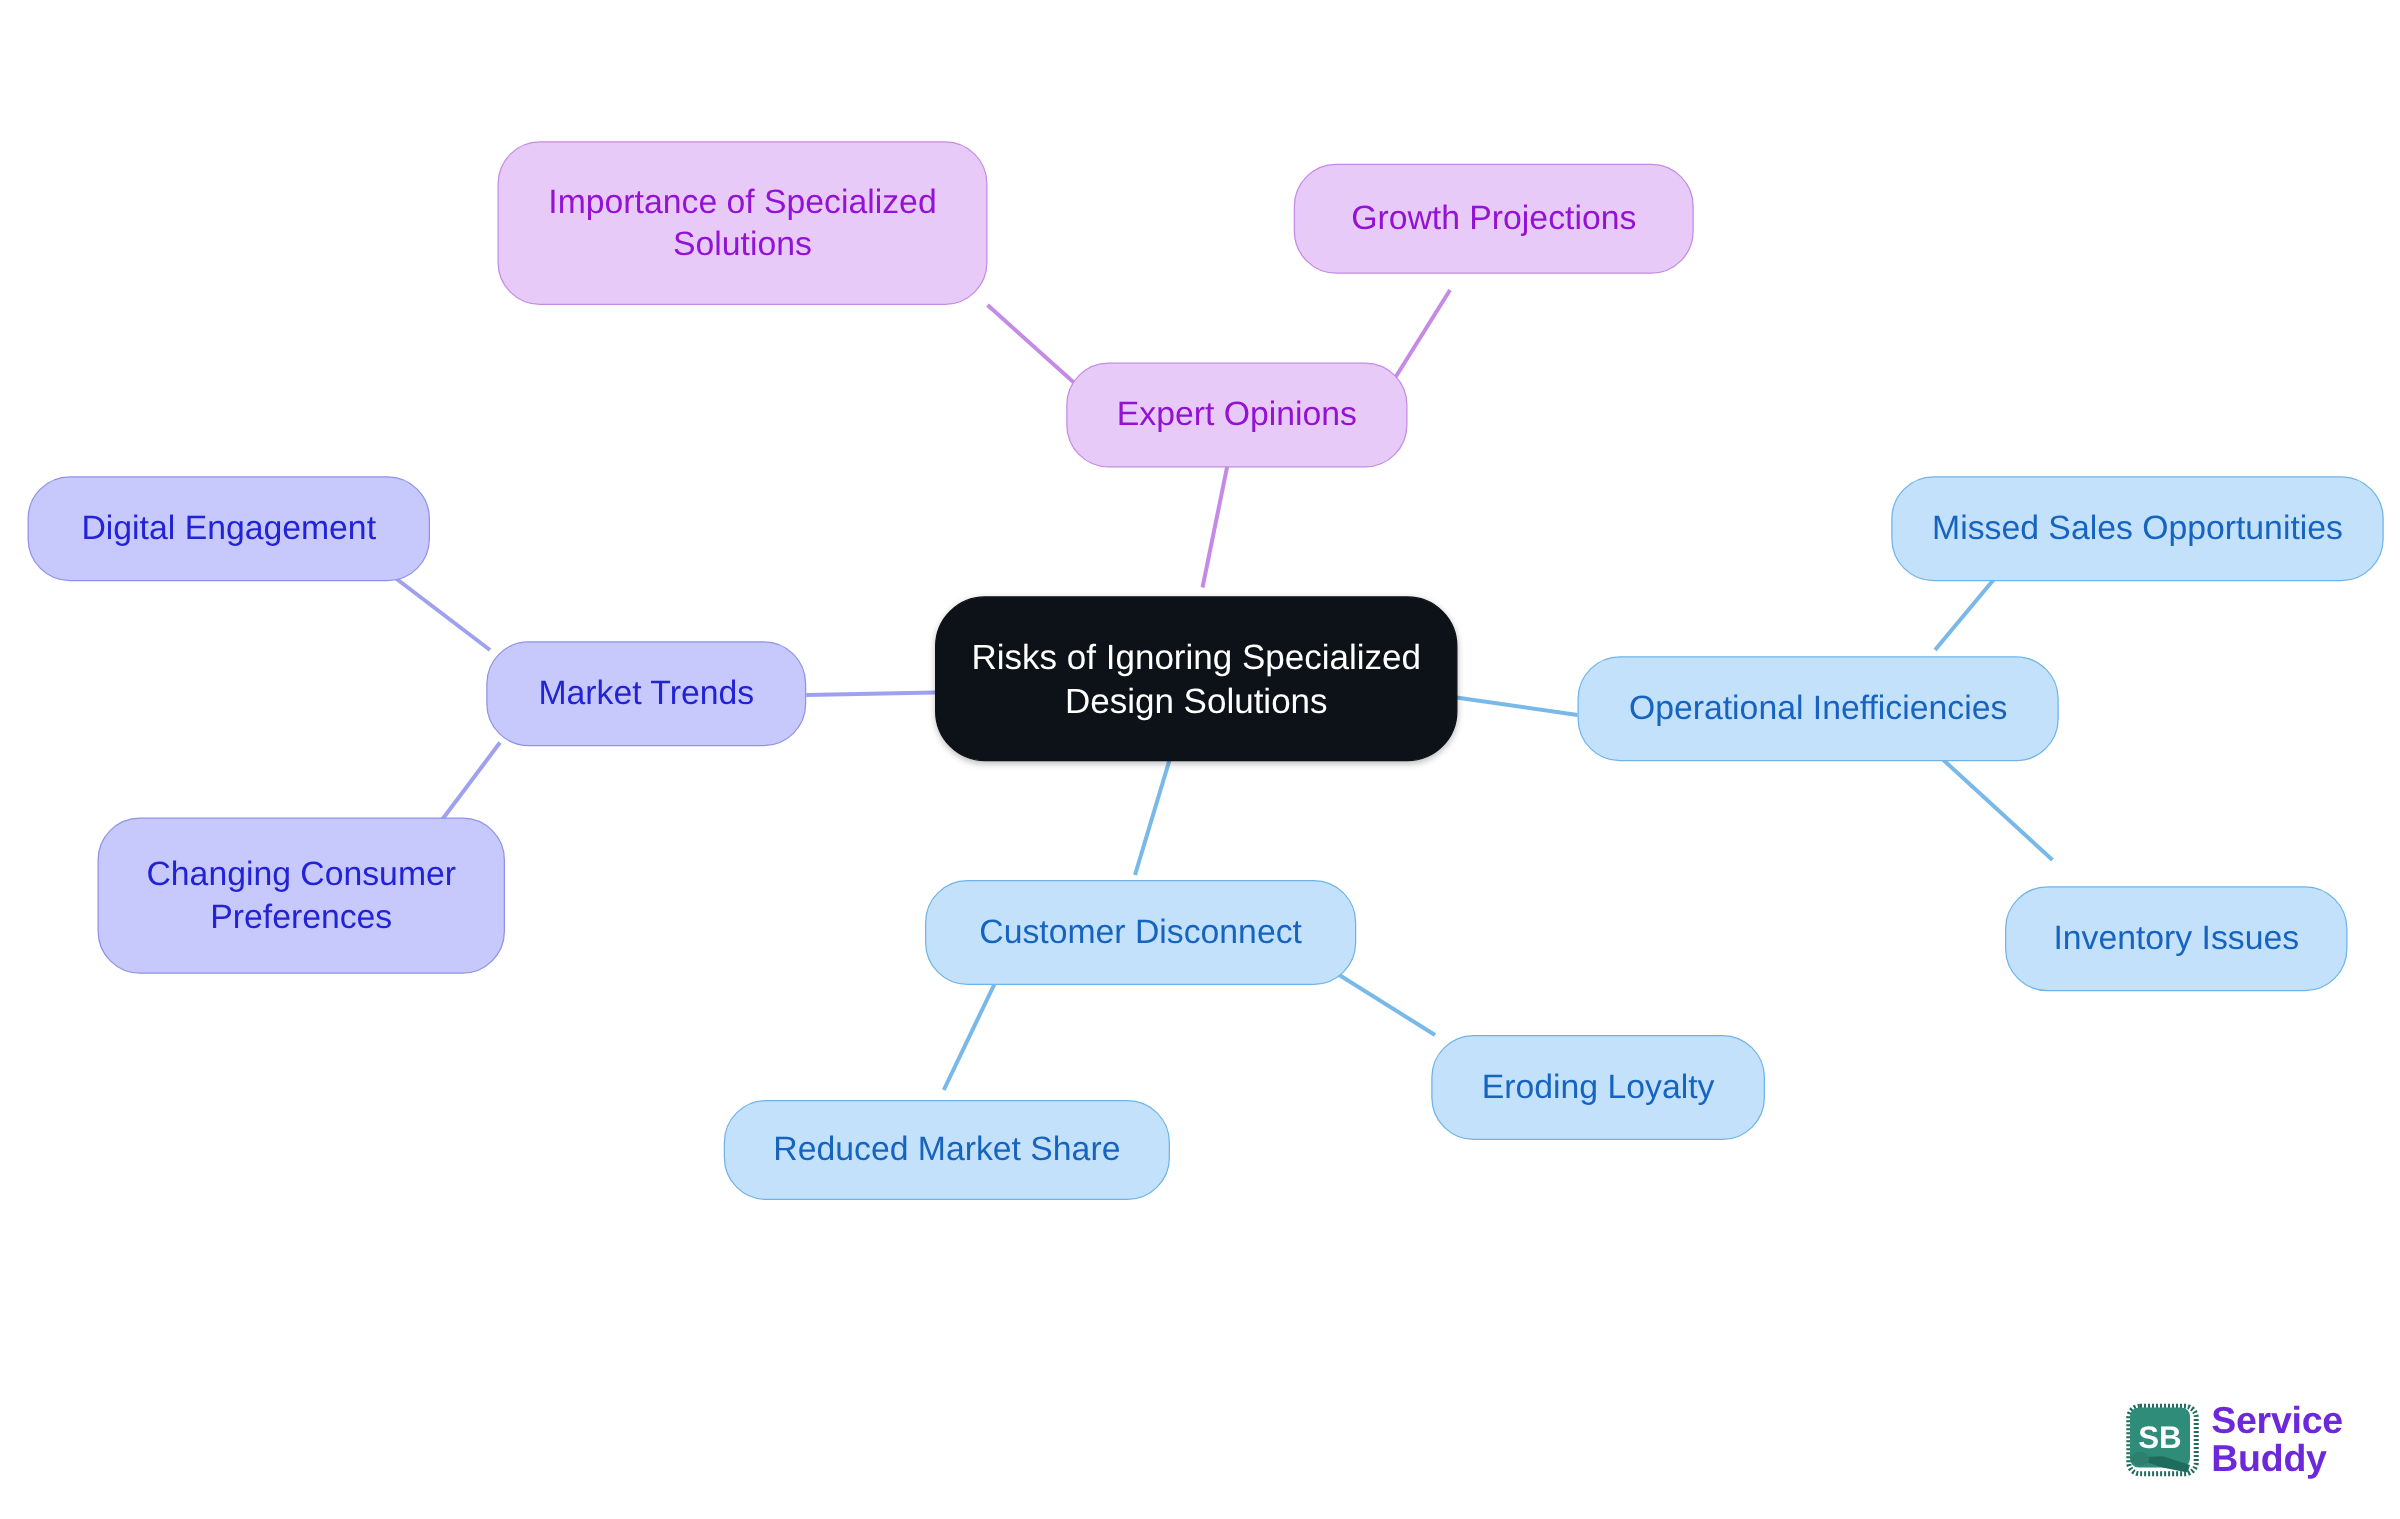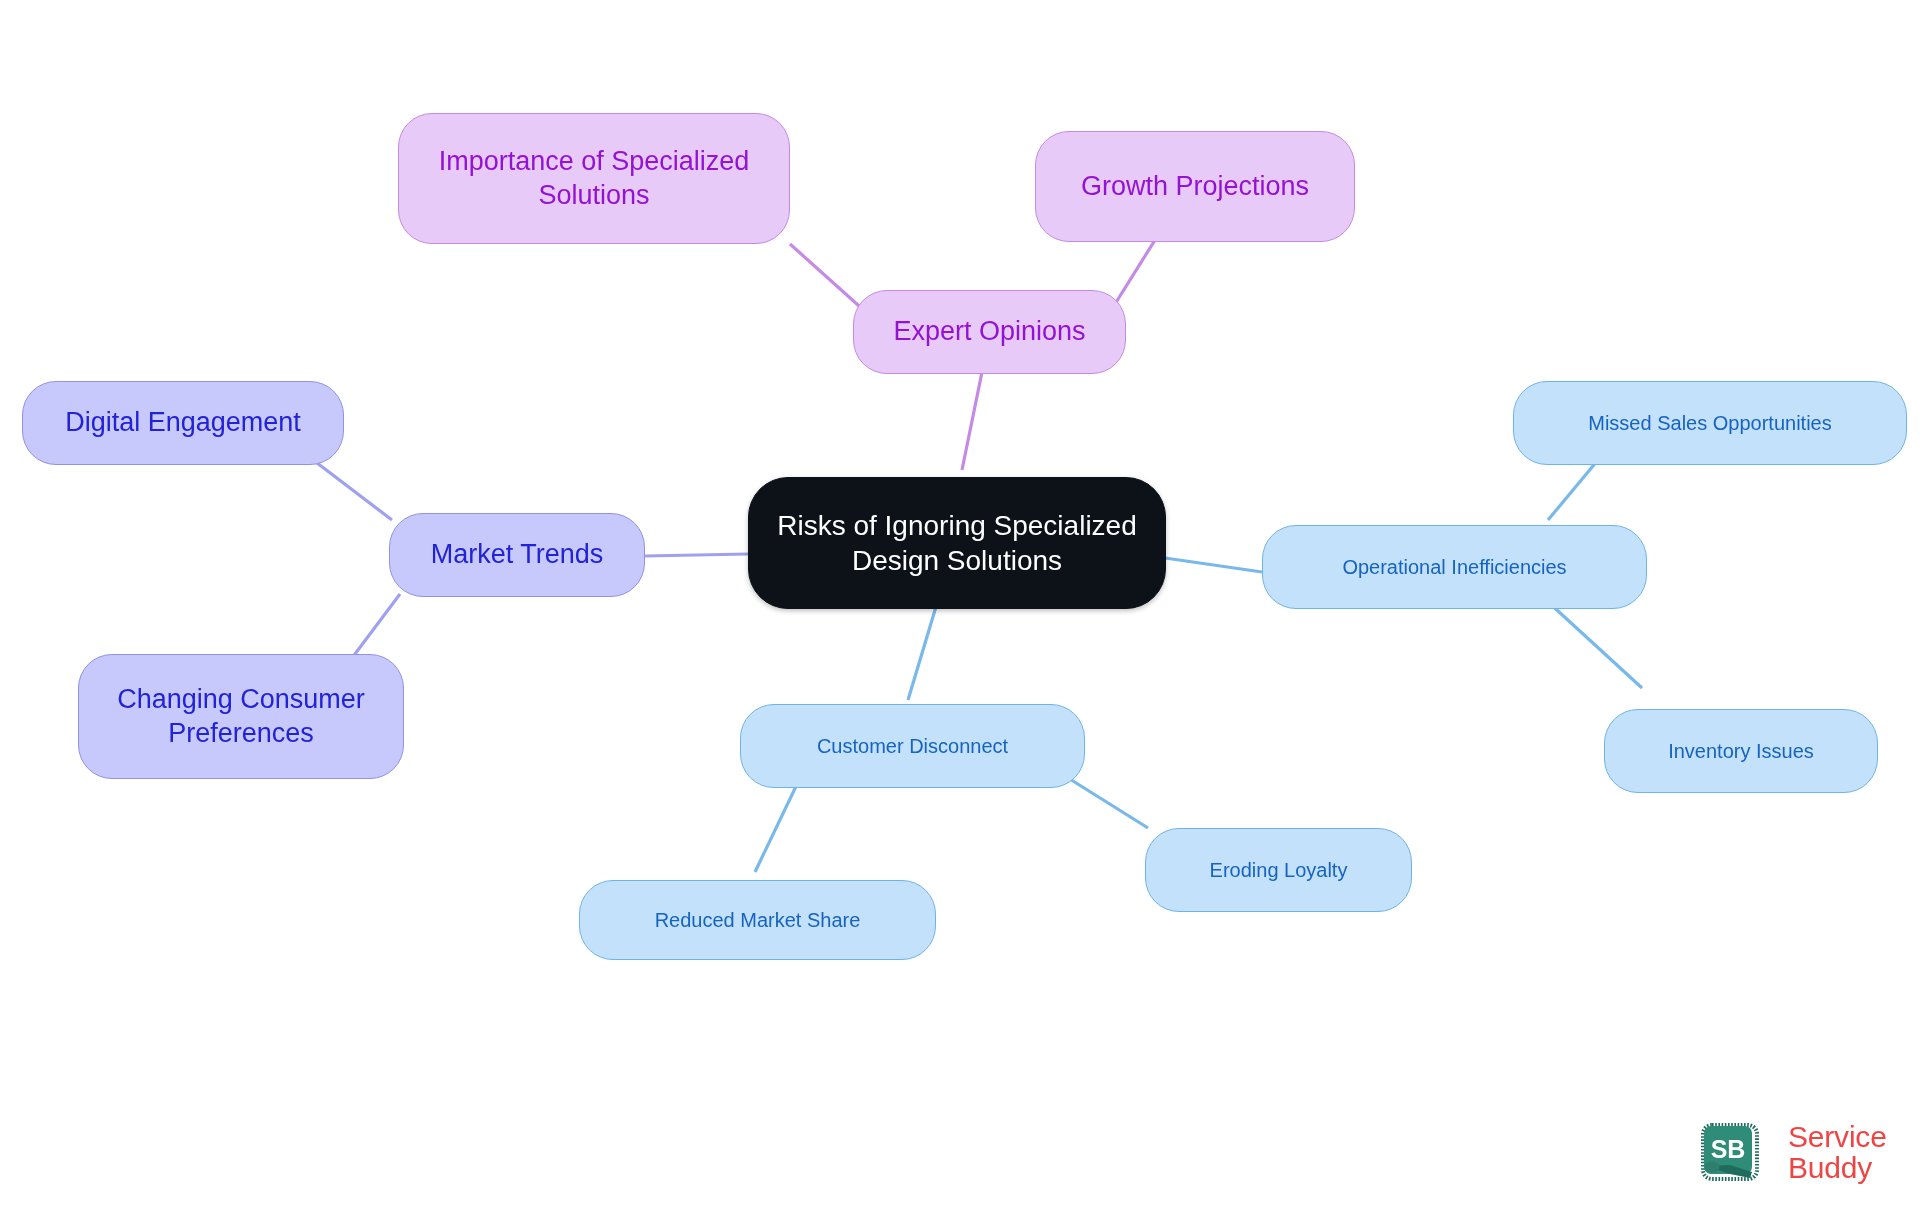--- a/index.html
+++ b/index.html
@@ -59,39 +59,39 @@
   .node-orchid {
     background: #e8caf8;
     border-color: #c58ae6;
     color: #9412d4;
     font-size: 27px;
   }
   .node-blue {
     background: #c3e1fb;
     border-color: #6fb4e8;
     color: #1664c0;
-    font-size: 20px;
+    font-size: 27px;
   }
   
   #logo {
     position: absolute;
     display: flex;
     align-items: center;
   }
   #logo-mark {
     position: relative;
     width: 62px;
     height: 62px;
     flex: 0 0 auto;
   }
   #logo-wordmark {
-    margin-left: 26px;
-    color: #ef4444;
+    margin-left: 7px;
+    color: #6d28d9;
     font-size: 30px;
-    font-weight: normal;
+    font-weight: bold;
     line-height: 1.02;
     letter-spacing: -0.2px;
   }
 </style>
 </head>
 <body>
 
 <div id="canvas">
 
   <svg id="edge-layer" viewBox="0 0 1920 1215" width="1920" height="1215">
@@ -117,21 +117,21 @@
     <path d="M 938 600 L 908 700" stroke="#79b9e9" stroke-width="3.2" fill="none"></path>
 
     <path d="M 800 778 L 755 872" stroke="#79b9e9" stroke-width="3.2" fill="none"></path>
 
     <path d="M 1065 776 L 1148 828" stroke="#79b9e9" stroke-width="3.2" fill="none"></path>
   </svg>
 
   <div class="node node-orchid" style="left:398px; top:113px; width:392px; height:131px;">Importance of Specialized
 Solutions</div>
 
-  <div class="node node-orchid" style="left:1035px; top:131px; width:320px; height:111px;">Growth Projections</div>
+  <div class="node node-orchid" style="left:1035px; top:131px; width:320px; height:88px;">Growth Projections</div>
 
   <div class="node node-orchid" style="left:853px; top:290px; width:273px; height:84px;">Expert Opinions</div>
 
   <div class="node node-lavender" style="left:22px; top:381px; width:322px; height:84px;">Digital Engagement</div>
 
   <div class="node node-lavender" style="left:389px; top:513px; width:256px; height:84px;">Market Trends</div>
 
   <div class="node node-lavender" style="left:78px; top:654px; width:326px; height:125px;">Changing Consumer
 Preferences</div>
 

